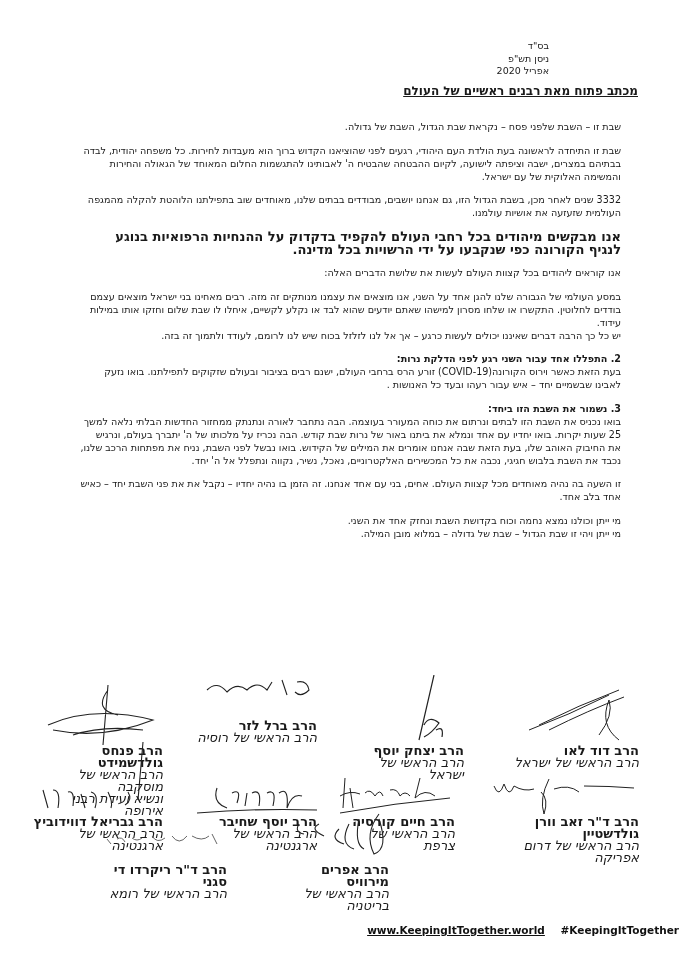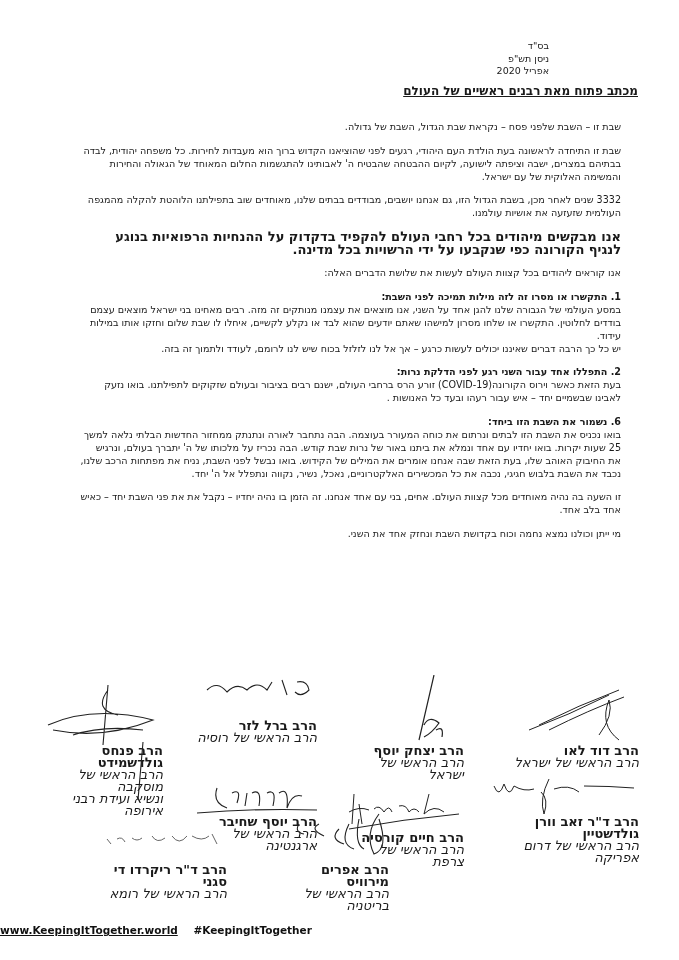--- a/index.html
+++ b/index.html
@@ -9,21 +9,21 @@
   .header-meta { position: absolute; right: 130px; top: 40px; font-size: 9.5px; line-height: 12.5px; text-align: right; }
   .title { position: absolute; right: 41px; top: 84px; font-size: 12px; font-weight: bold; text-decoration: underline; }
   .body { position: absolute; right: 58px; left: 80px; top: 120px; font-size: 9.6px; line-height: 13px; text-align: right; }
   .body p { margin: 0 0 10.5px 0; }
   .body .bold { font-weight: bold; font-size: 13px; }
   .body .item-head { font-weight: bold; display: block; }
   .sig { position: absolute; text-align: right; font-size: 13px; line-height: 12px; direction: rtl; }
   .sig .name { font-weight: bold; }
   .sig .role { font-style: italic; }
   .sig svg { position: absolute; pointer-events: none; }
-  .footer { position: absolute; top: 924px; left: 0; right: 0; text-align: left; font-size: 10.5px; font-weight: bold; direction: ltr; }
+  .footer { position: absolute; top: 924px; left: 0; right: 0; text-align: right; font-size: 10.5px; font-weight: bold; direction: ltr; }
   .footer .url { text-decoration: underline; margin-right: 12px; color: #111; }
   .footer .tag { color: #111; }
 </style>
 </head>
 <body>
 
 <div class="page">
 
   <div class="header-meta">
     <div>בס"ד</div>
@@ -33,35 +33,35 @@
 
   <div class="title">מכתב פתוח מאת רבנים ראשיים של העולם</div>
 
   <div class="body">
     <p>שבת זו – השבת שלפני פסח – נקראת שבת הגדול, השבת של גדולה.</p>
     <p>שבת זו התיחדה לראשונה בעת הולדת העם היהודי, רגעים לפני שהוציאנו הקדוש ברוך הוא מעבדות  לחירות. כל משפחה יהודית, לבדה בבתיהם במצרים, ישבה וציפתה לישועה, לקיום ההבטחה שהבטיח ה' לאבותינו להתגשמות החלום המאוחד של הגאולה והחירות והמשימה האלוקית של עם ישראל.</p>
     <p>3332 שנים לאחר מכן, בשבת הגדול הזו, גם אנחנו יושבים, מבודדים בבתים שלנו, מאוחדים שוב בתפילתנו הלוהטת להקלה מהמגפה העולמית שזעזעה את אושיות עולמנו.</p>
     <p class="bold">אנו מבקשים מיהודים בכל רחבי העולם להקפיד בדקדוק על ההנחיות הרפואיות בנוגע לנגיף הקורונה כפי שנקבעו על ידי הרשויות בכל מדינה.</p>
     <p>אנו קוראים ליהודים בכל קצוות העולם לעשות את שלושת הדברים האלה:</p>
     <p>
-      <span class="item-head">1. התקשרו או מסרו זה לזה מילות תמיכה לפני השבת:</span>
       <span>במסע העולמי של הגבורה שלנו להגן אחד על השני, אנו מוצאים את עצמנו מנותקים זה מזה. רבים מאחינו בני ישראל מוצאים עצמם בודדים לחלוטין. התקשרו או שלחו מסרון למישהו שאתם יודעים שהוא לבד או נקלע לקשיים, איחלו לו שבת שלום וחזקו אותו במילות עידוד.</span><br>
       <span>יש כל כך הרבה דברים שאיננו יכולים לעשות כרגע – אך אל לנו לזלזל בכוח שיש לנו לרומם, לעודד ולתמוך זה בזה.</span>
     </p>
     <p>
       <span class="item-head">2. התפללו אחד עבור השני רגע לפני הדלקת נרות:</span>
       <span>בעת הזאת כאשר וירוס הקורונה(COVID-19) זורע הרס ברחבי העולם, ישנם רבים בציבור ובעולם שזקוקים לתפילתנו. בואו נזעק לאבינו שבשמיים יחד – איש עבור רעהו ובעד כל האנושות .</span>
     </p>
     <p>
-      <span class="item-head">6. נשמור את השבת הזו ביחד:</span>
+      <span class="item-head">3. נשמור את השבת הזו ביחד:</span>
       <span>בואו נכניס את השבת הזו לבתים ונרתום את כוחה המעורר בעוצמה. הבה נתחבר לאורה ונתנתק ממחזור החדשות הבלתי נלאה למשך 25 שעות יקרות. בואו יחדיו עם אחד ונמלא את ביתנו באור של נרות שבת קודש. הבה נכריז על מלכותו של ה' יתברך בעולם, ונרגיש את החיבוק האוהב שלו, בעת הזאת שבה אנחנו אומרים את המילים של הקידוש. בואו נבשל לפני השבת, נניח את מפתחות הרכב שלנו, נכבד את השבת בלבוש חגיגי, נכבה את כל המכשירים האלקטרוניים, נאכל, נשיר, נקווה ונתפלל אל ה' יחד.</span>
     </p>
     <p>זו השעה בה נהיה מאוחדים מכל קצוות העולם. אחים, בני עם אחד אנחנו. זה הזמן בו נהיה יחדיו – נקבל את את פני השבת יחד – כאיש אחד בלב אחד.</p>
     <p>
       <span>מי ייתן וכולנו נמצא נחמה וכוח בקדושת השבת ונחזק אחד את השני.</span><br>
+      <span>מי ייתן ויהי זו שבת הגדול – שבת של גדולה – במלוא מובן המילה.</span>
     </p>
   </div>
 
   <div class="sig" style="right:40px; top:745px; width:130px;">
     <svg style="right:0; top:-60px;" width="130" height="60">
         <path d="M20 45 Q60 30 100 10 M30 40 Q70 20 110 5 M40 45 Q80 25 115 12 M90 50 Q105 30 100 15 Q90 40 110 55" stroke="#222" fill="none" stroke-width="1"></path>
       </svg>
     <div class="name">הרב דוד לאו</div>
     <div class="role">הרב הראשי של ישראל</div>
   </div>
@@ -88,32 +88,39 @@
     <div class="role">ונשיא ועידת רבני אירופה</div>
   </div>
 
   <div class="sig" style="right:40px; top:816px; width:150px;">
     <svg style="right:0; top:-42px;" width="150" height="45">
         <path d="M5 12 Q10 25 15 10 Q20 25 25 12 Q35 18 45 15 M60 5 Q50 25 55 40 Q60 25 52 18 M65 15 Q80 10 90 18 M95 12 Q120 12 145 14" stroke="#222" fill="none" stroke-width="1"></path>
       </svg>
     <div class="name">הרב ד"ר זאב וורן גולדשטיין</div>
     <div class="role">הרב הראשי של דרום אפריקה</div>
   </div>
-  <div class="sig" style="right:215px; top:816px; width:120px;margin-top:16px;">
+  <div class="sig" style="right:224px; top:816px; width:120px;">
     <svg style="right:0; top:-48px;" width="120" height="50">
         <path d="M10 10 L8 40 M15 20 L18 40 M5 28 Q15 22 25 26 M30 25 Q35 20 40 28 Q45 20 48 28 M55 22 Q62 20 65 28 Q70 22 75 28 M85 10 L80 30 Q90 20 100 28 M5 45 Q60 35 115 30" stroke="#222" fill="none" stroke-width="1"></path>
       </svg>
     <div class="name">הרב חיים קורסיה</div>
     <div class="role">הרב הראשי של צרפת</div>
   </div>
   <div class="sig" style="right:362px; top:816px; width:120px;">
     <svg style="right:0; top:-38px;" width="120" height="40">
         <path d="M20 10 Q15 25 30 30 M35 15 Q45 10 40 25 M50 15 L48 28 M55 15 Q65 10 62 28 M70 15 Q80 10 76 28 M82 15 Q92 8 90 30 Q95 15 105 18 M0 35 Q60 30 120 32" stroke="#222" fill="none" stroke-width="1.1"></path>
       </svg>
     <div class="name">הרב יוסף שחיבר</div>
+    <div class="role">הרב הראשי של ארגנטינה</div>
+  </div>
+  <div class="sig" style="right:516px; top:816px; width:130px;">
+    <svg style="right:0; top:-36px;" width="130" height="36">
+        <path d="M10 10 L15 28 M20 10 Q28 10 25 28 M35 12 Q42 10 40 26 M48 14 L52 28 M58 12 Q66 14 62 28 M75 12 Q80 22 78 28 M95 12 Q100 20 92 25" stroke="#222" fill="none" stroke-width="1.1"></path>
+      </svg>
+    <div class="name">הרב גבריאל דווידוביץ</div>
     <div class="role">הרב הראשי של ארגנטינה</div>
   </div>
 
   <div class="sig" style="right:290px; top:864px; width:110px;">
     <svg style="right:0; top:-60px;" width="110" height="60">
         <path d="M100 10 Q85 30 95 50 Q110 45 100 15 M80 15 Q75 40 85 45 M70 20 Q60 40 75 45 M60 25 Q50 35 65 40 M40 20 Q30 25 45 32 M20 20 Q15 28 25 30" stroke="#222" fill="none" stroke-width="1.1"></path>
       </svg>
     <div class="name">הרב אפרים מירוויס</div>
     <div class="role">הרב הראשי של בריטניה</div>
   </div>

